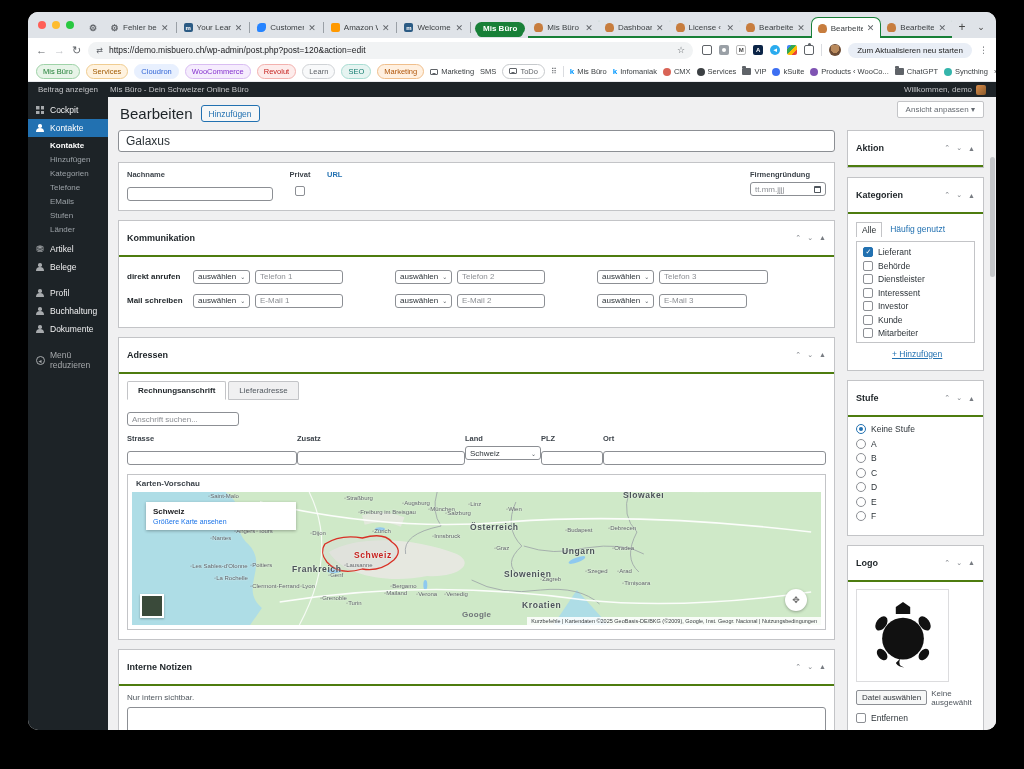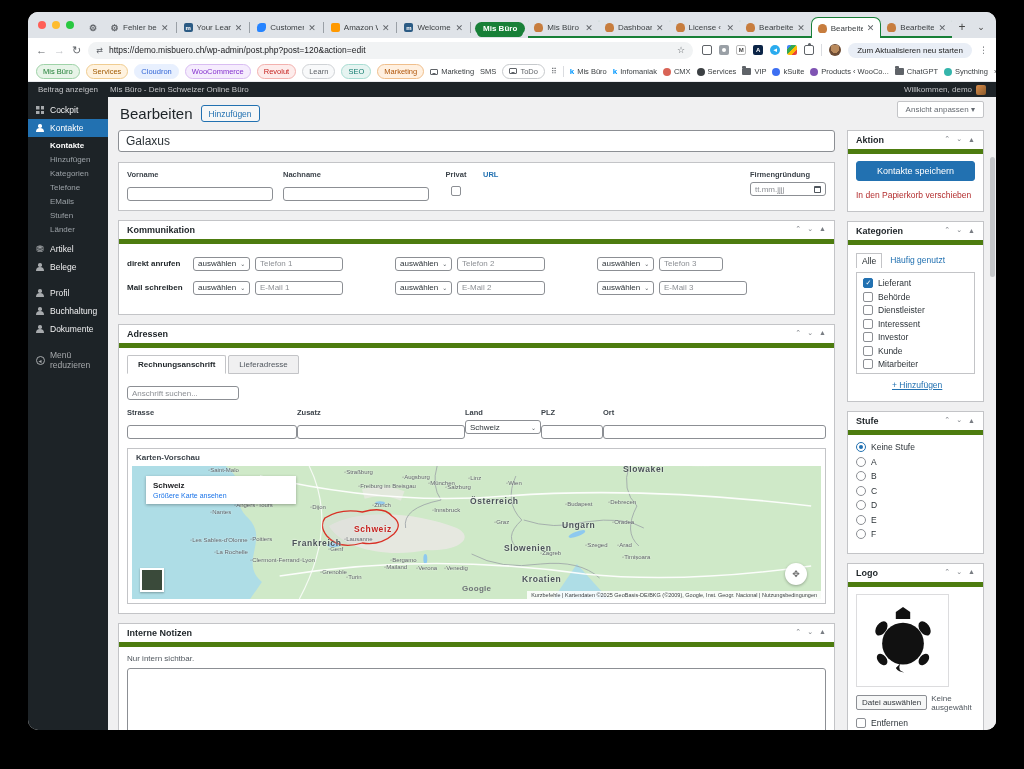--- a/index.html
+++ b/index.html
@@ -98,21 +98,21 @@
   .pgheader{display:flex;align-items:center;gap:8px;margin:2px 0 8px 2px;}
   .pgtitle{font-size:15px;color:#1d2327;font-weight:400;}
   .btn-add{background:#f6f7f7;border:1px solid #2271b1;color:#2271b1;font-size:8.5px;padding:2.5px 7px;border-radius:3px;}
   .content-row{display:flex;gap:12px;align-items:flex-start;}
   .leftcol{flex:1;min-width:0;}
   .rightcol{width:137px;flex:0 0 auto;}
 
   .title-input{width:100%;height:22px;border:1px solid #8c8f94;border-radius:3px;background:#fff;font-size:12px;color:#2c3338;padding:0 7px;margin-bottom:10px;}
 
   .panel{background:#fff;border:1px solid #c3c4c7;margin-bottom:9px;}
-  .phead{display:flex;align-items:flex-start;justify-content:space-between;padding:4px 8px;border-bottom:5px solid #4d7c0f;}
+  .phead{display:flex;align-items:center;justify-content:space-between;padding:12px 8px;border-bottom:2px solid #4d7c0f;}
   .phead .ptitle{font-size:9px;font-weight:bold;color:#1d2327;}
   .pctrl{display:flex;gap:6px;color:#787c82;font-size:7px;align-items:center;}
   .pbody{padding:7px 8px 9px 8px;}
 
   label.flabel{display:block;font-size:7.5px;font-weight:bold;color:#3c434a;margin-bottom:3px;}
   label.flabel.link{color:#2271b1;}
   .tinput{height:14px;border:1px solid #8c8f94;border-radius:3px;background:#fff;font-size:8px;color:#2c3338;padding:0 4px;width:100%;}
   .tinput::placeholder{color:#8c8f94;}
   .selectbox{height:14px;border:1px solid #8c8f94;border-radius:3px;background:#fff;font-size:8px;color:#2c3338;padding:0 4px;display:flex;align-items:center;justify-content:space-between;gap:4px;}
   .selectbox .chev{font-size:6px;color:#50575e;}
@@ -419,24 +419,20 @@
 
         <div class="content-row">
           <div class="leftcol">
             <input class="title-input" value="Galaxus" style="">
 
             
             <div class="panel">
               <div class="pbody">
                 <div class="stamm-row">
                   <div style="width:146px">
-                    <label class="flabel">Vorname</label>
-                    <input class="tinput" style="">
-                  </div>
-                  <div style="width:146px">
                     <label class="flabel">Nachname</label>
                     <input class="tinput" style="">
                   </div>
                   <div style="width:34px;text-align:center">
                     <label class="flabel">Privat</label>
                     <span class="checkbox"></span>
                   </div>
                   <div style="flex:1">
                     <label class="flabel link">URL</label>
                   </div>
@@ -476,21 +472,21 @@
                         <span>auswählen</span>
                         <span class="chev">⌄</span>
                       </span>
                       <input class="tinput" placeholder="Telefon 2" style="width: 88px;">
                     </span>
                     <span class="komm-group">
                       <span class="selectbox" style="width: 57px;">
                         <span>auswählen</span>
                         <span class="chev">⌄</span>
                       </span>
-                      <input class="tinput" placeholder="Telefon 3" style="width: 64px;">
+                      <input class="tinput" placeholder="Telefon 3" style="width: 109px;">
                     </span>
                   </div>
                   <div class="komm-row">
                     <span class="klabel">Mail schreiben</span>
                     <span class="komm-group">
                       <span class="selectbox" style="width: 57px;">
                         <span>auswählen</span>
                         <span class="chev">⌄</span>
                       </span>
                       <input class="tinput" placeholder="E-Mail 1" style="width: 88px;">
@@ -658,24 +654,20 @@
           <div class="rightcol">
             <div class="panel">
               <div class="phead">
                 <span class="ptitle">Aktion</span>
                 <span class="pctrl">
                   <span>⌃</span>
                   <span>⌄</span>
                   <span>▲</span>
                 </span>
               </div>
-              <div class="pbody">
-                <span class="btn-primary">Kontakte speichern</span>
-                <span class="trash-link">In den Papierkorb verschieben</span>
-              </div>
             </div>
 
             <div class="panel">
               <div class="phead">
                 <span class="ptitle">Kategorien</span>
                 <span class="pctrl">
                   <span>⌃</span>
                   <span>⌄</span>
                   <span>▲</span>
                 </span>

